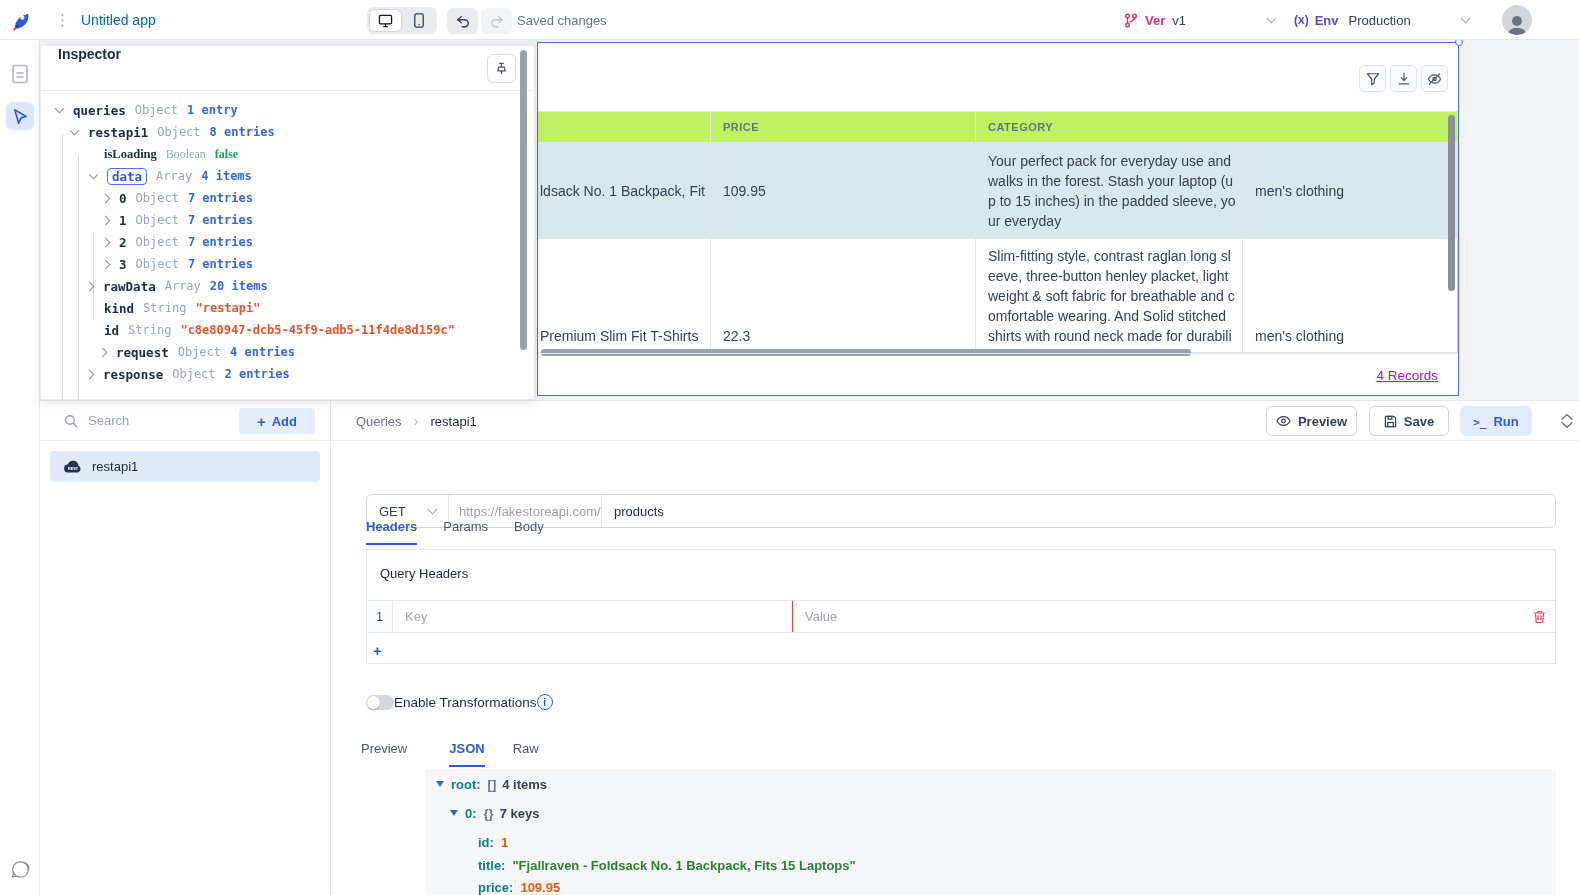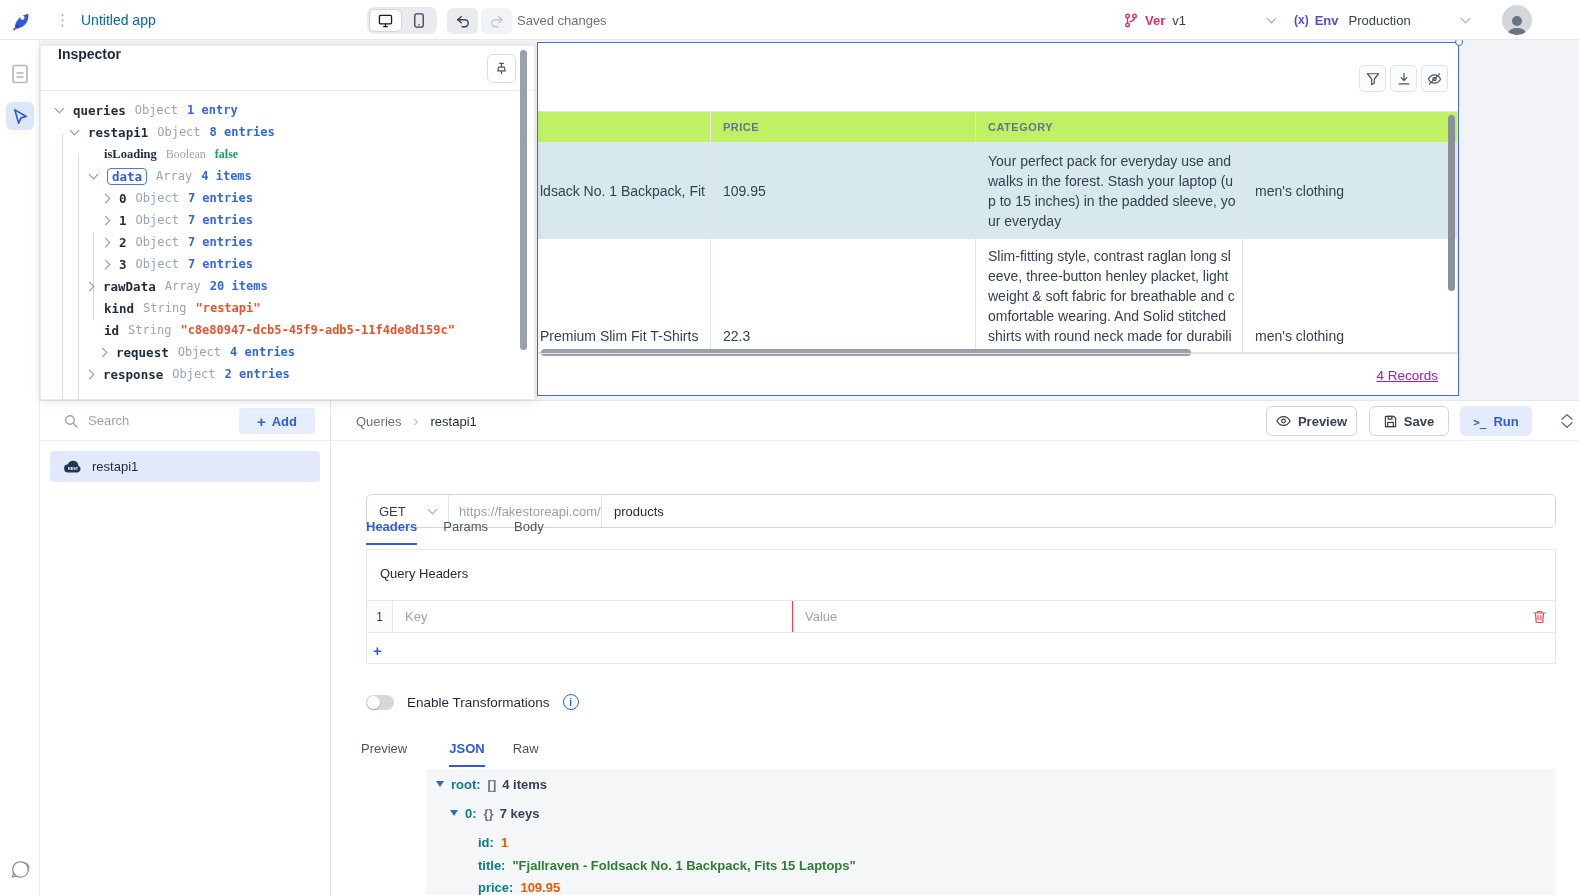--- a/index.html
+++ b/index.html
@@ -139,21 +139,21 @@
   .numcell { width:26px; border-right:1px solid #e4e7ec; background:#fbfcfd; display:flex; align-items:center;
     justify-content:center; font-size:12px; color:#374151; }
   .kvrow input { border:0; outline:0; padding:0 12px; font-size:13px; font-family:"Liberation Sans",sans-serif; color:#1f2937; }
   .kvrow input::placeholder { color:#9ca3af; }
   #key-input { width:400px; border-right:1px solid #ef4444; }
   #value-input { flex:1; }
   .delcell { width:32px; display:flex; align-items:center; justify-content:center; }
   #addrow-btn { position:absolute; left:6px; top:90px; width:22px; height:20px; border:0; background:transparent;
     color:#2f5bd8; font-size:15px; font-weight:600; text-align:left; }
 
-  #transform-row { position:absolute; left:35px; top:293px; display:flex; align-items:center; gap:13px; }
+  #transform-row { position:absolute; left:35px; top:293px; display:flex; align-items:center; }
   .toggle { width:28px; height:15px; border-radius:8px; background:#d4d8de; position:relative; }
   .toggle .knob { position:absolute; left:1px; top:1px; width:13px; height:13px; border-radius:50%; background:#fff;
     box-shadow:0 1px 2px rgba(0,0,0,.25); }
   #transform-label { font-size:13.5px; color:#1f2937; }
   .info-i { width:16px; height:16px; border:1.6px solid #2f5bd8; border-radius:50%; color:#2f5bd8;
     font-size:10px; font-weight:700; display:flex; align-items:center; justify-content:center; font-style:normal; }
   .info-i::before { content:"i"; }
 
   .resptabs { position:absolute; left:30px; top:340px; display:flex; }
   .resptabs .rtab { margin-right:0; }

